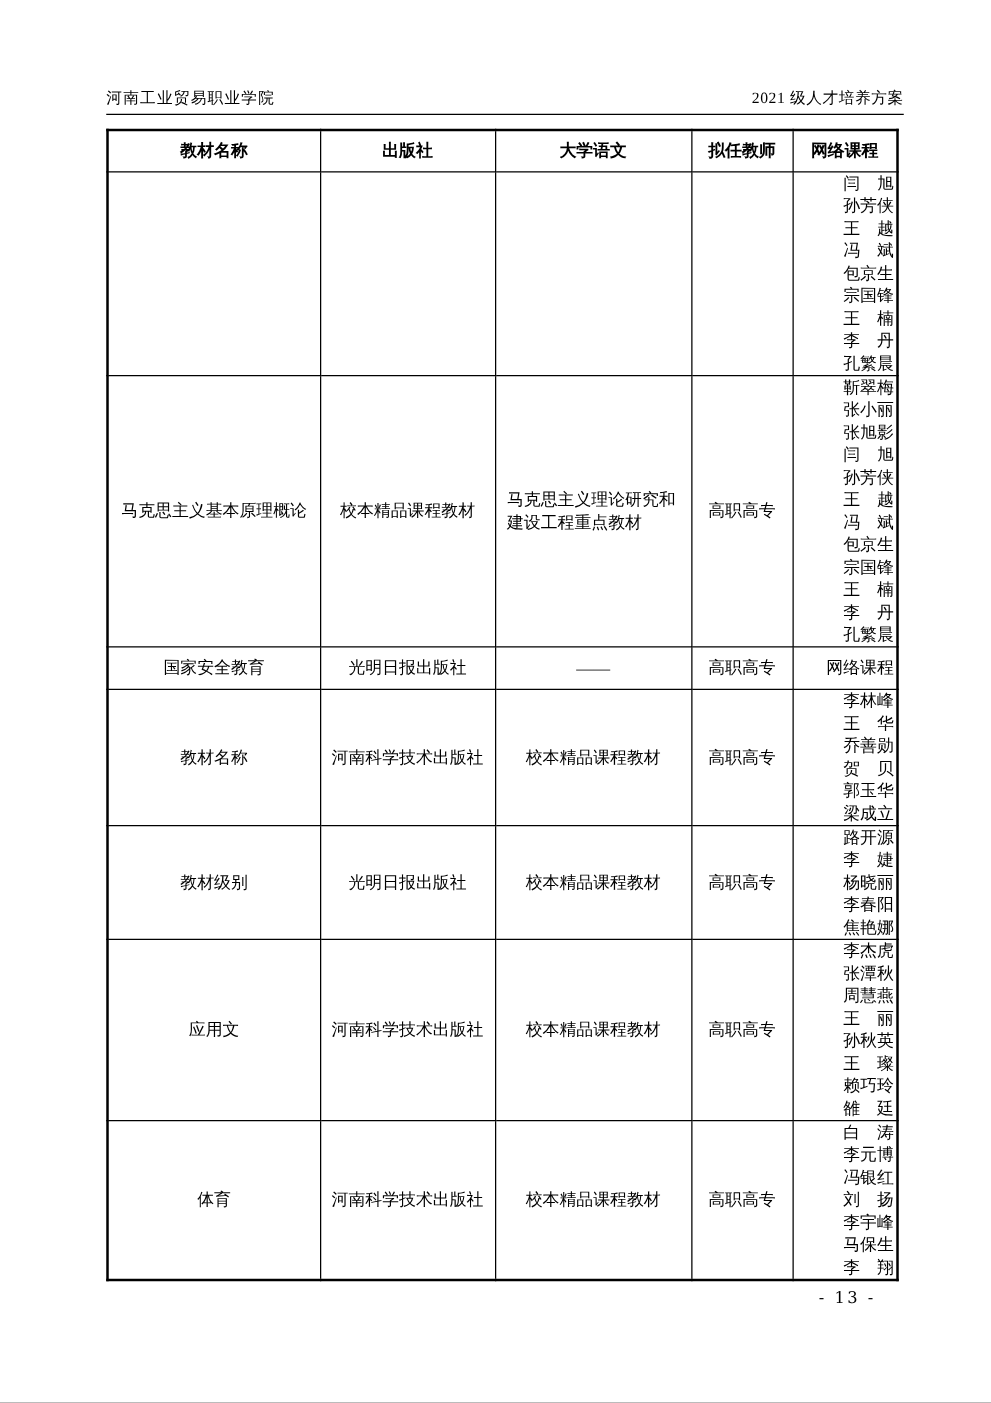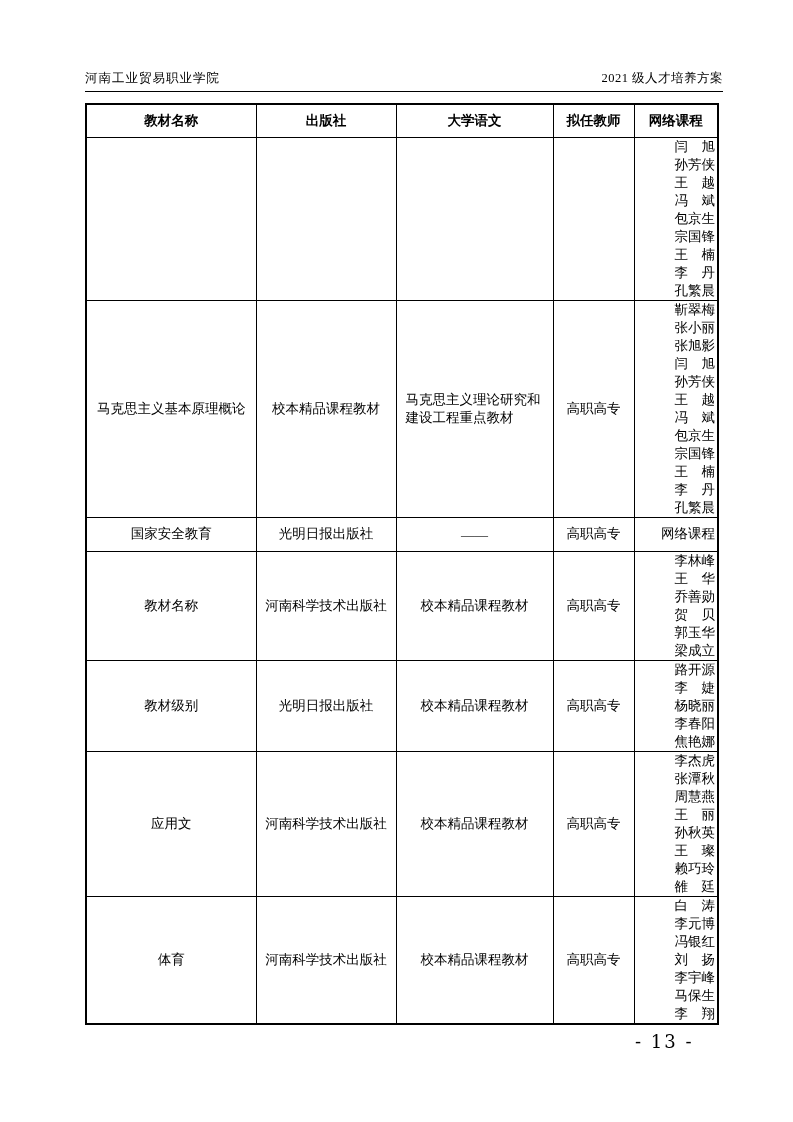--- a/index.html
+++ b/index.html
@@ -54,22 +54,22 @@
     vertical-align:middle;
   }
   table.tb tr.row-single td{padding-top:7px;padding-bottom:7px;}
   .teacher-line{
     line-height:18px;
     white-space:pre;
     text-align:right;
   }
   .doc-footer{
     position:absolute;
-    left:635px;top:1031px;
-    font-size:18px;
+    left:655px;top:1031px;
+    font-size:13px;
     letter-spacing:2px;
     font-family:"DejaVu Serif","Liberation Serif",serif;
   }
 </style>
 </head>
 <body>
 
 <div class="page">
 
   <div class="doc-header">

